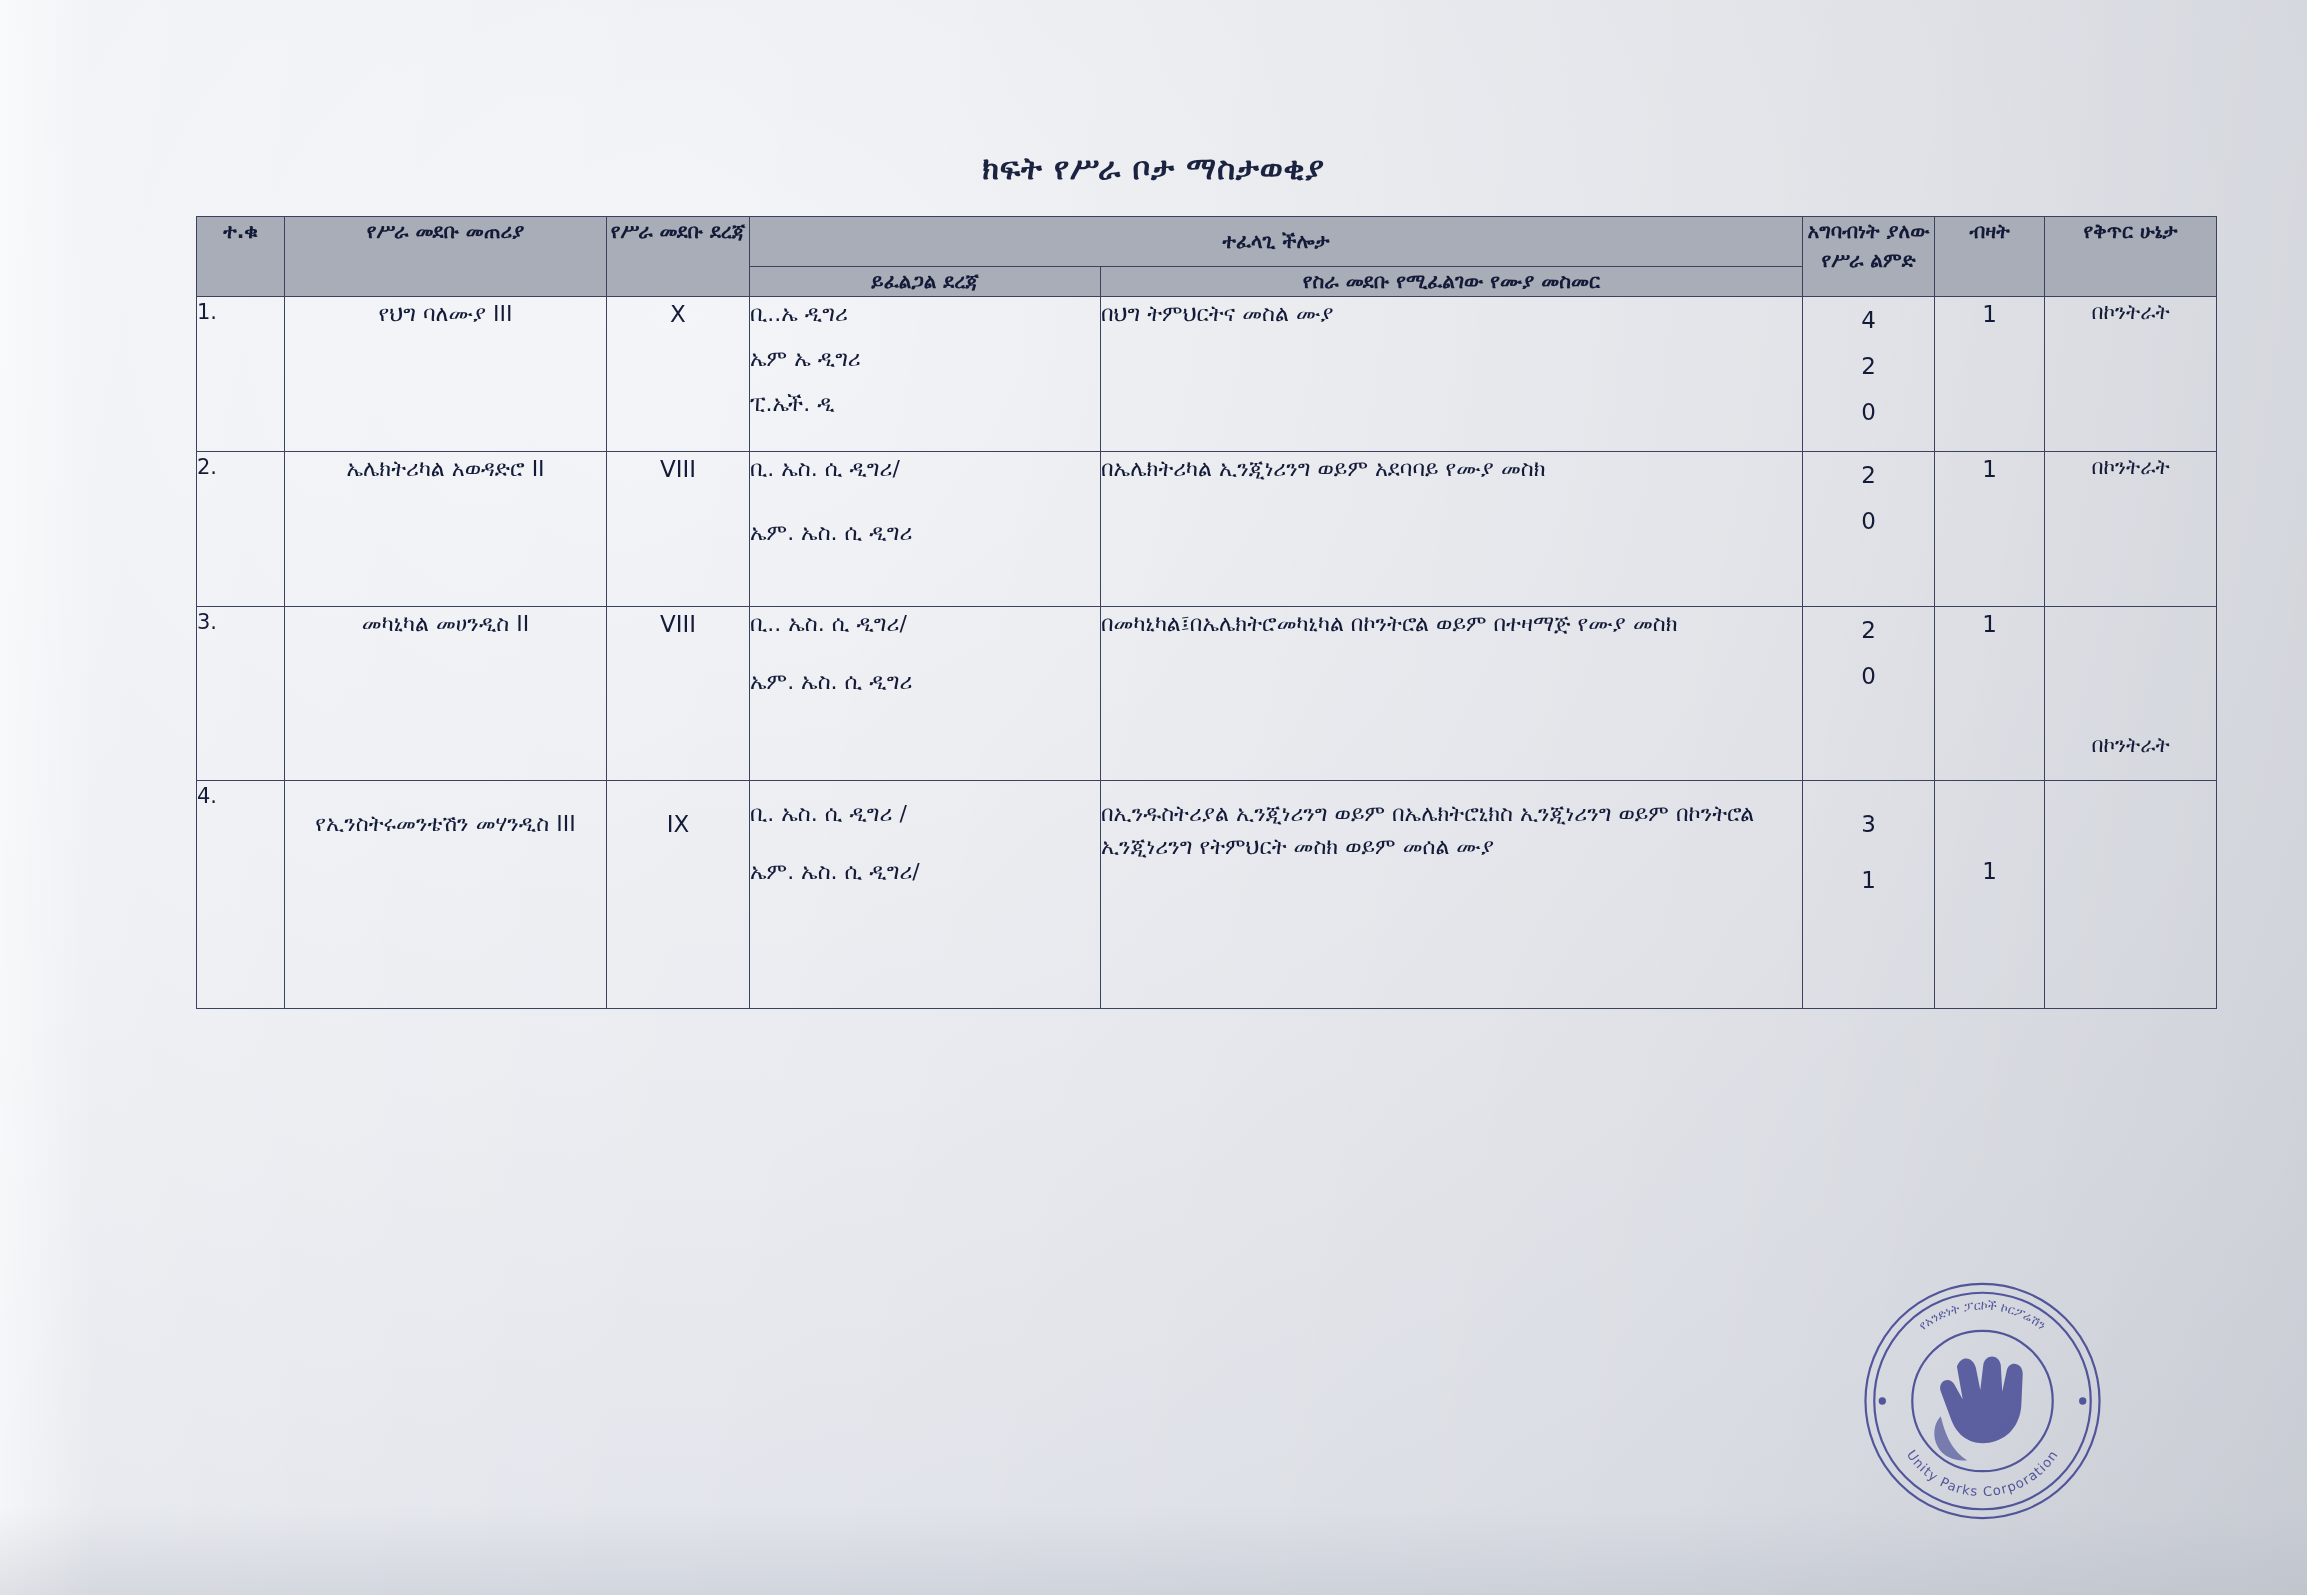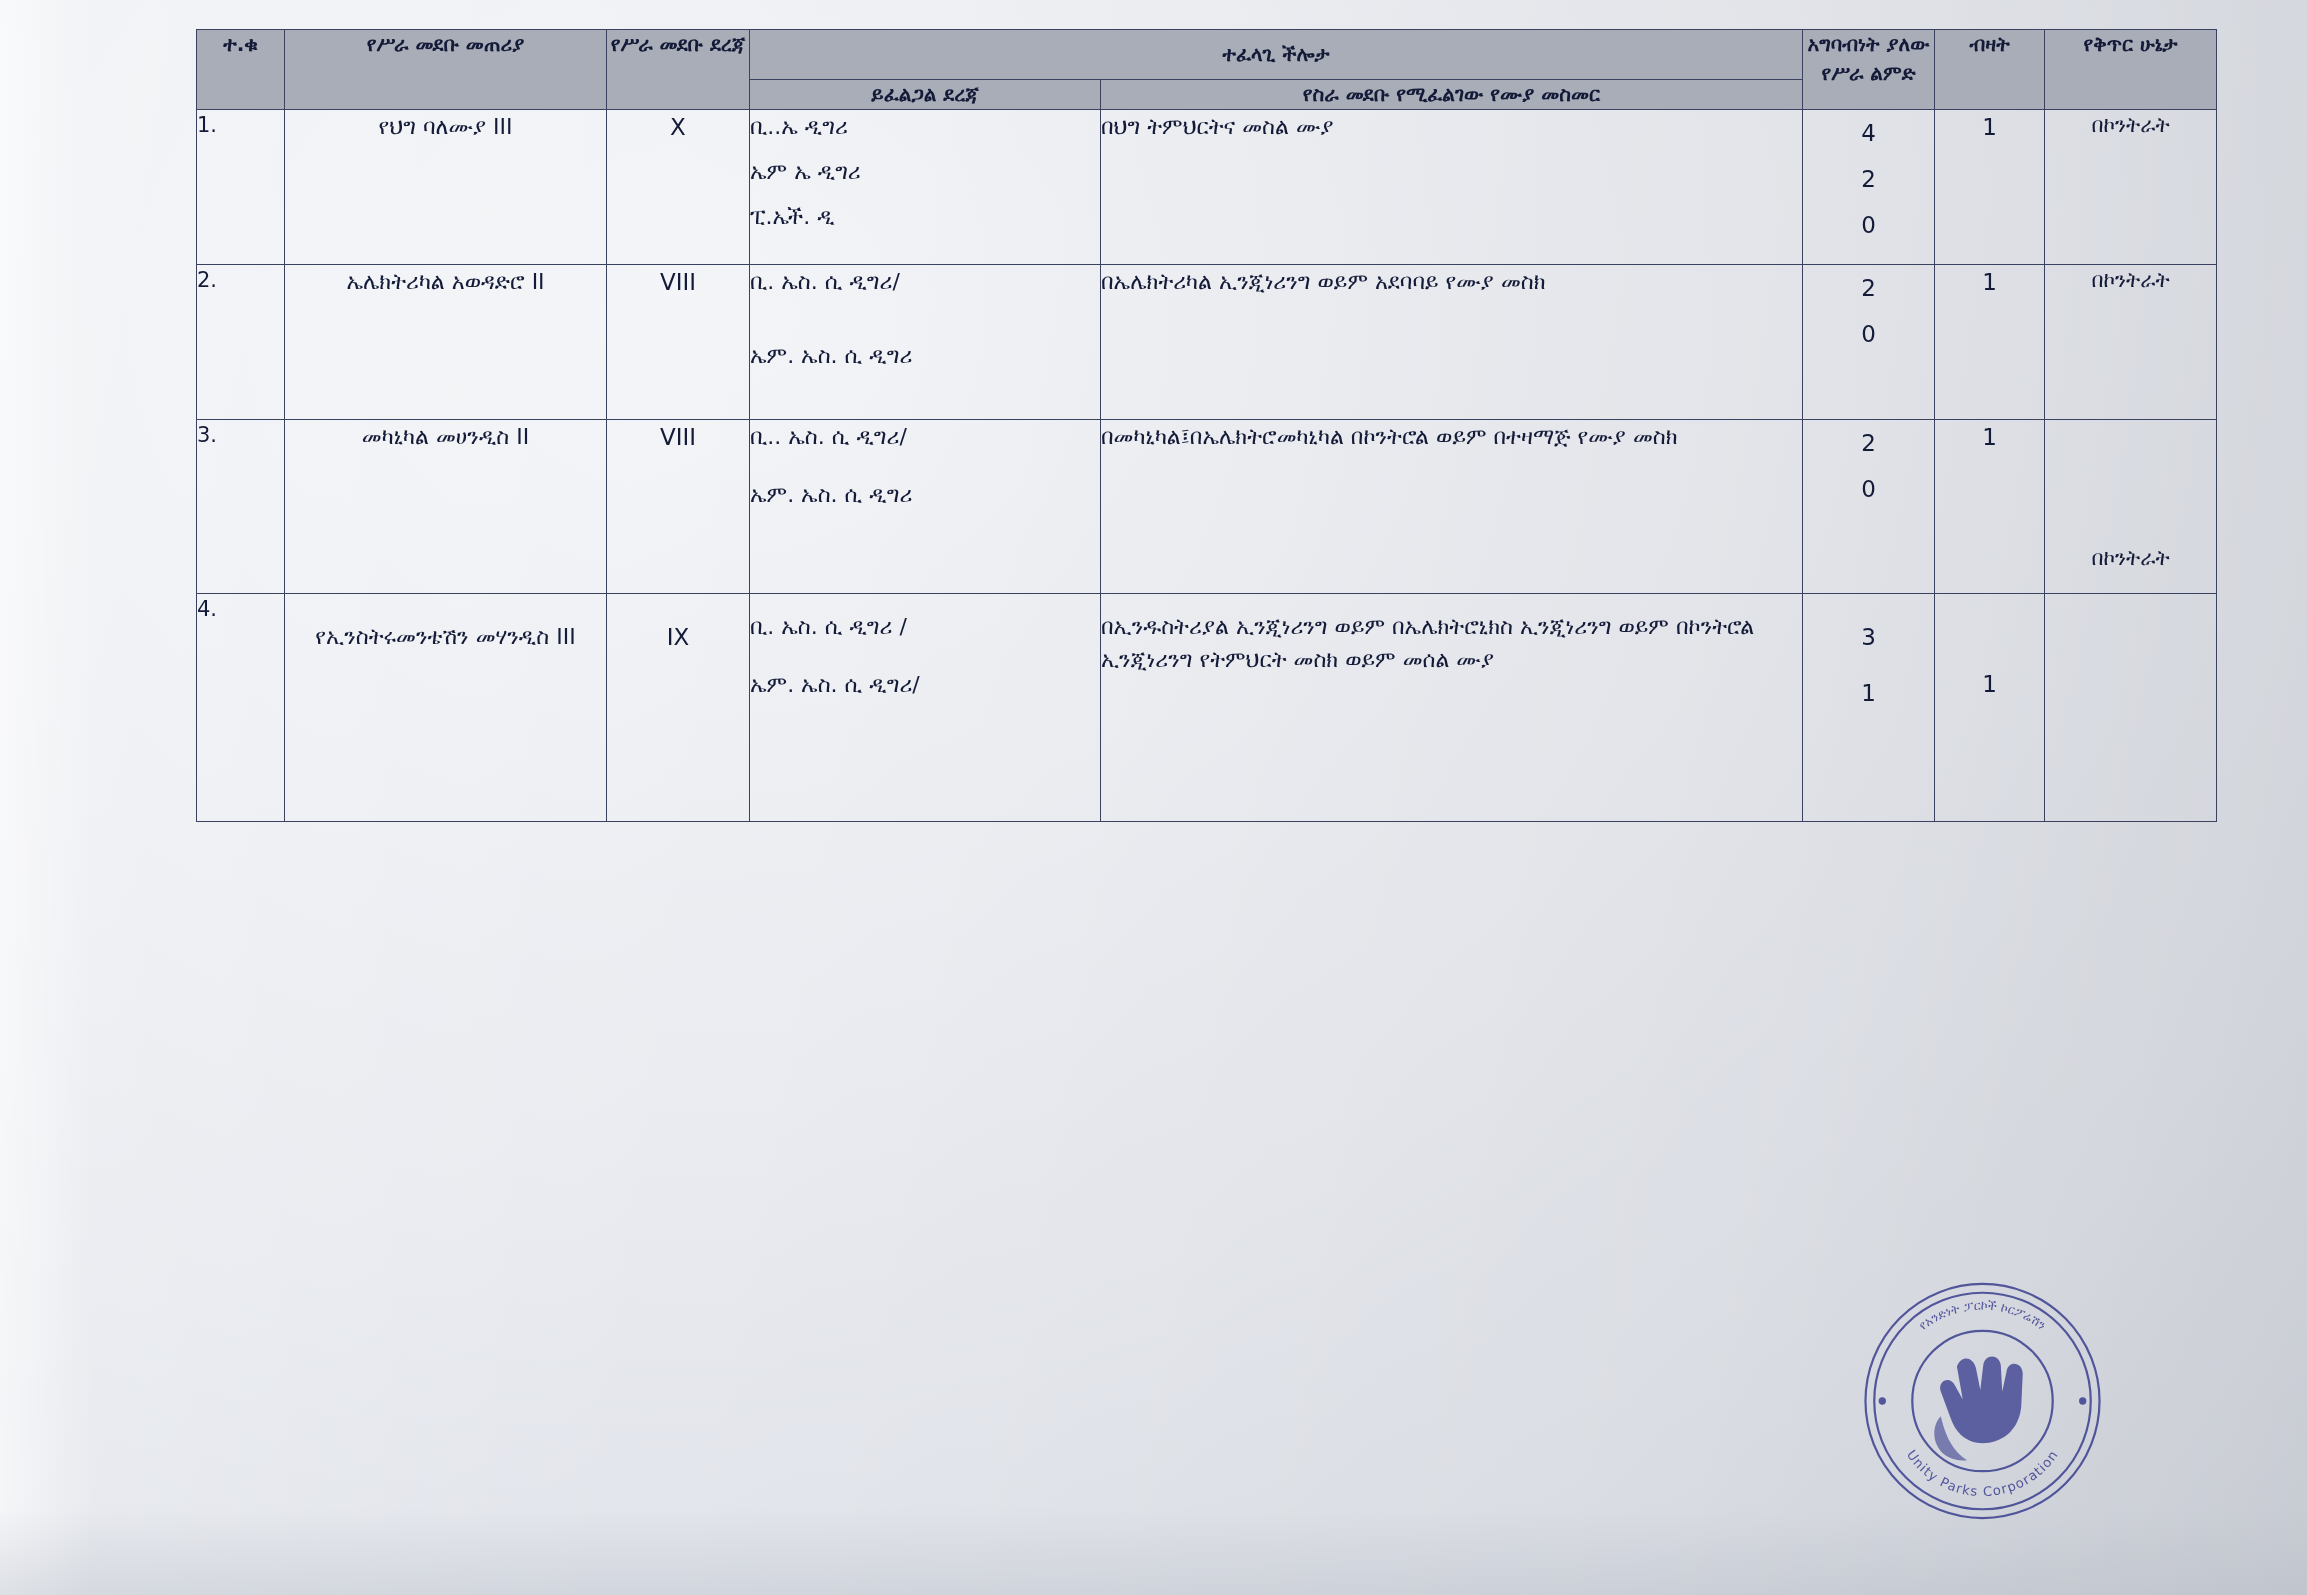--- a/index.html
+++ b/index.html
@@ -142,20 +142,21 @@
 </style>
 </head>
 <body>
 
 <div class="page">
   <div class="scan-edge-left"></div>
   <div class="scan-edge-bottom"></div>
 
   <div class="content">
 
+    <div class="doc-title">ክፍት የሥራ ቦታ ማስታወቂያ</div>
 
 
     <table class="main">
       <colgroup>
         <col class="col-no">
           <col class="col-title">
           <col class="col-grade">
           <col class="col-edu">
         <col class="col-desc">
           <col class="col-qty">
@@ -196,21 +197,21 @@
           </td>
           <td class="count">1</td>
           <td class="emp">በኮንትራት</td>
         </tr>
 
         <tr>
           <td class="num">2.</td>
           <td class="center-mid">ኤሌክትሪካል አወዳድሮ II</td>
           <td class="grade">VIII</td>
           <td>
-            <span class="edu-line" style="margin-bottom:41px;">ቢ. ኤስ. ሲ ዲግሪ/</span>
+            <span class="edu-line" style="margin-bottom:31px;">ቢ. ኤስ. ሲ ዲግሪ/</span>
             <span class="edu-line">ኤም. ኤስ. ሲ ዲግሪ</span>
           </td>
           <td style="text-align:left;">በኤሌክትሪካል ኢንጂነሪንግ ወይም አደባባይ የሙያ መስክ</td>
           <td class="qty">
             <span class="q-line">2</span>
             <span class="q-line">0</span>
           </td>
           <td class="count">1</td>
           <td class="emp">በኮንትራት</td>
         </tr>

